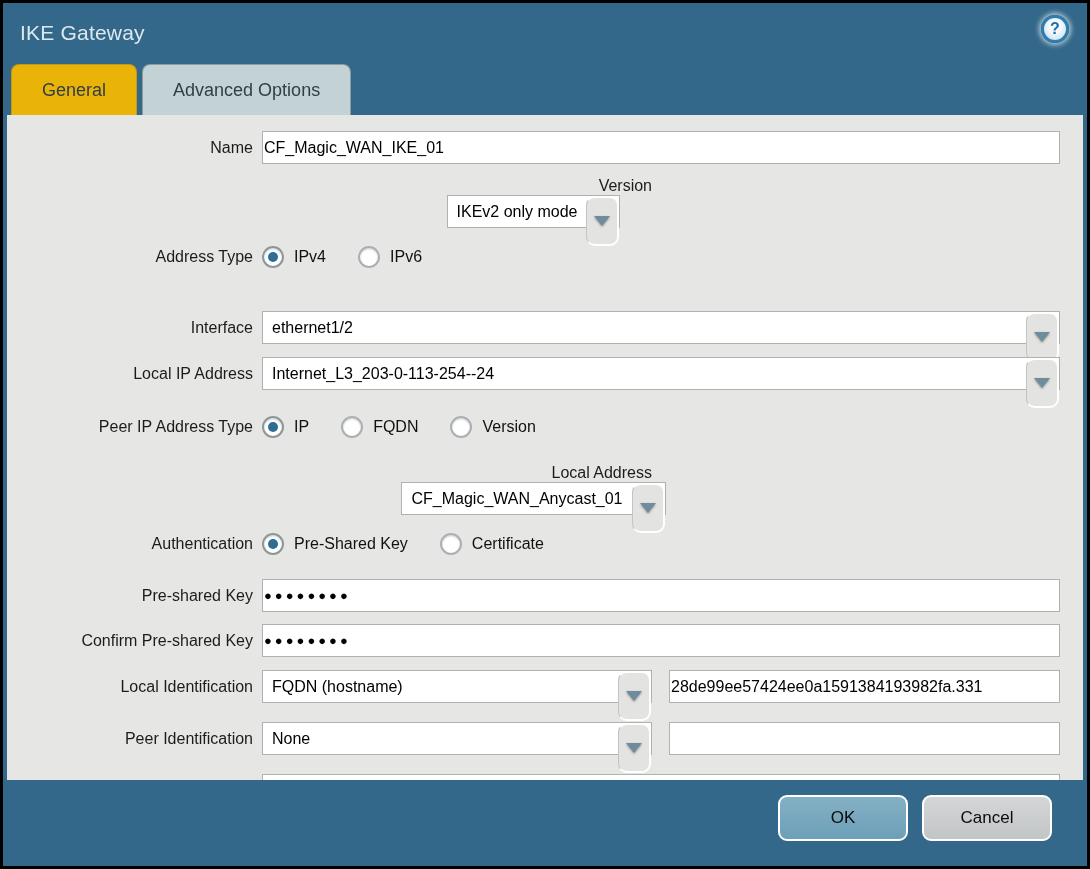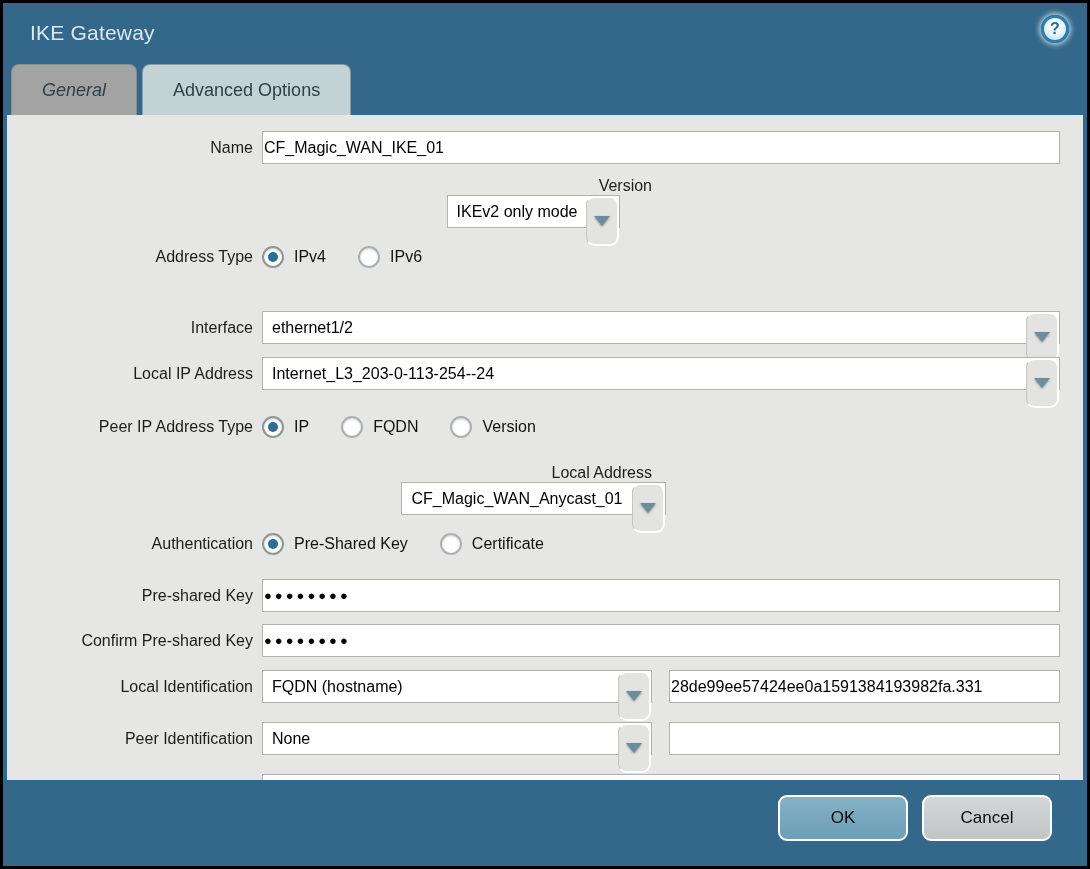--- a/index.html
+++ b/index.html
@@ -9,21 +9,21 @@
     font-family:"Liberation Sans", sans-serif;
     position:relative;overflow:hidden;
   }
   .dialog{
     position:absolute;left:3px;top:3px;right:3px;bottom:3px;
     background:#33688a;
   }
   
   .titlebar{
     height:60px;display:flex;align-items:center;
-    padding-left:27px;position:relative;
+    padding-left:17px;position:relative;
   }
   .title{font-size:21px;color:#dde8ee;letter-spacing:.2px;}
   .help{
     position:absolute;top:12px;right:18px;
     width:22px;height:22px;border-radius:50%;
     background:radial-gradient(circle at 50% 40%, #f4fafd 35%, #bcd9ea 100%);
     border:3px solid #2e7cb0;
     box-shadow:0 0 5px 2px rgba(255,255,255,.65);
     display:flex;align-items:center;justify-content:center;
     font-size:16px;font-weight:bold;color:#1d6da6;cursor:pointer;
@@ -32,21 +32,21 @@
   .tabs{
     height:52px;display:flex;align-items:flex-end;
     padding-left:8px;gap:5px;
   }
   .tab{
     height:50px;display:flex;align-items:center;justify-content:center;
     padding:0 30px;font-size:18px;color:#2e3f47;
     border-radius:8px 8px 0 0;cursor:pointer;
     border:1px solid rgba(30,60,70,.35);border-bottom:none;
   }
-  .tab.active{background:#a3a3a3;border-color:rgba(30,60,70,.2);font-style:italic;}
+  .tab.active{background:#eab308;border-color:rgba(30,60,70,.2);}
   .tab.inactive{background:#c3d2d5;}
   
   .panel{
     margin:0 4px;background:#e6e7e5;height:665px;
     padding-top:16px;box-sizing:border-box;overflow:hidden;
   }
   .row{display:flex;align-items:center;margin:0 23px 13px 0;}
   .lbl{
     width:246px;flex:none;text-align:right;padding-right:9px;
     font-size:16px;color:#1c1c1a;white-space:nowrap;

